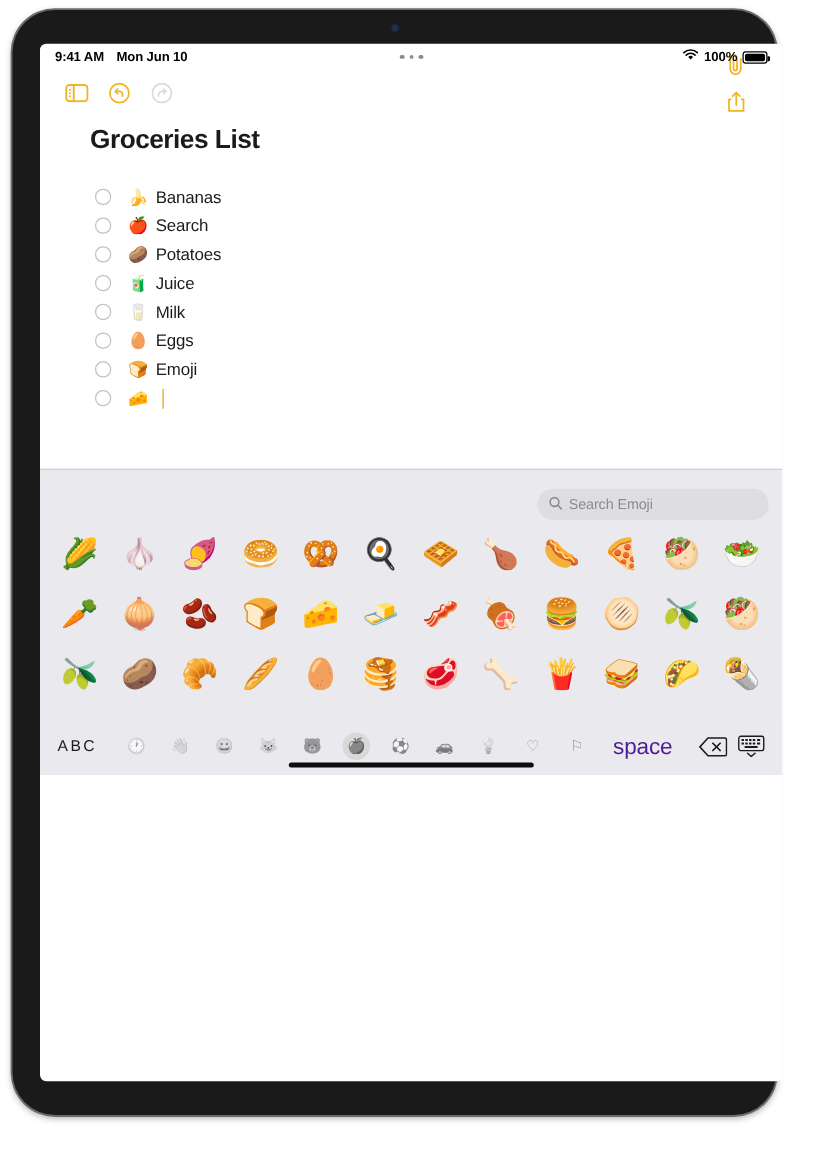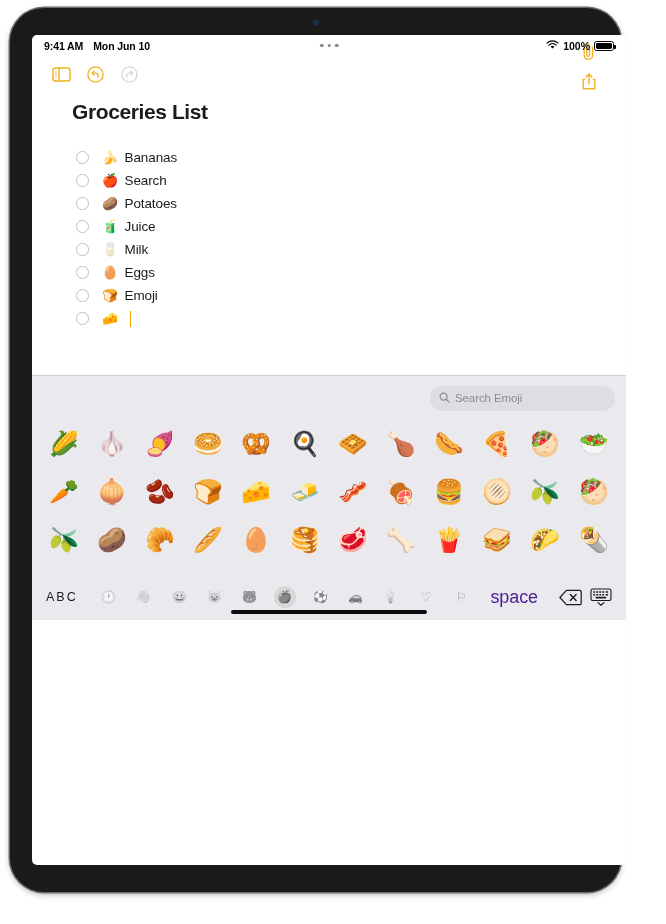--- a/index.html
+++ b/index.html
@@ -98,21 +98,21 @@
     display:inline-block; width:1.6px; height:16px;
     background:#F0A500; margin-left:5px;
   }
   
   #keyboard {
     position:absolute; left:0; right:0; bottom:0;
     height:245px; background:#E9E9EE;
     border-top:1px solid #cfcfd4;
     display:flex; flex-direction:column;
   }
-  #kb-search-row { height:40px; display:flex; align-items:center; justify-content:flex-end; padding:4px 11px 0 0; }
+  #kb-search-row { height:40px; display:flex; align-items:flex-end; justify-content:flex-end; padding:4px 11px 0 0; }
   #search-field {
     width:185px; height:25px; background:#DDDDE2; border-radius:13px;
     display:flex; align-items:center; padding:0 9px; gap:5px;
   }
   .search-glyph { font-size:11px; color:#8b8b90; line-height:1; }
   #search-placeholder { font-size:11.5px; color:#8b8b90; letter-spacing:-.1px; }
   #emoji-grid {
     flex:1 1 auto; padding:4px 8px 0 8px;
     display:flex; flex-direction:column; justify-content:flex-start;
   }

